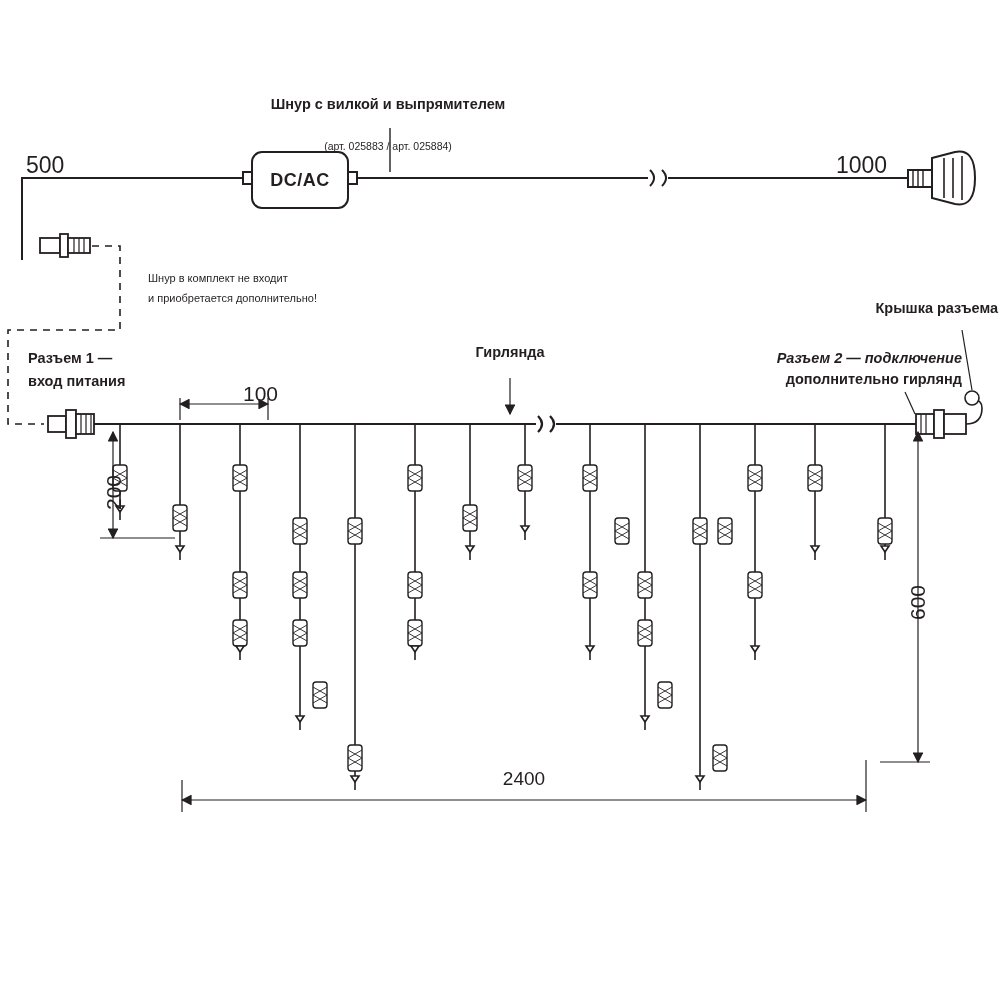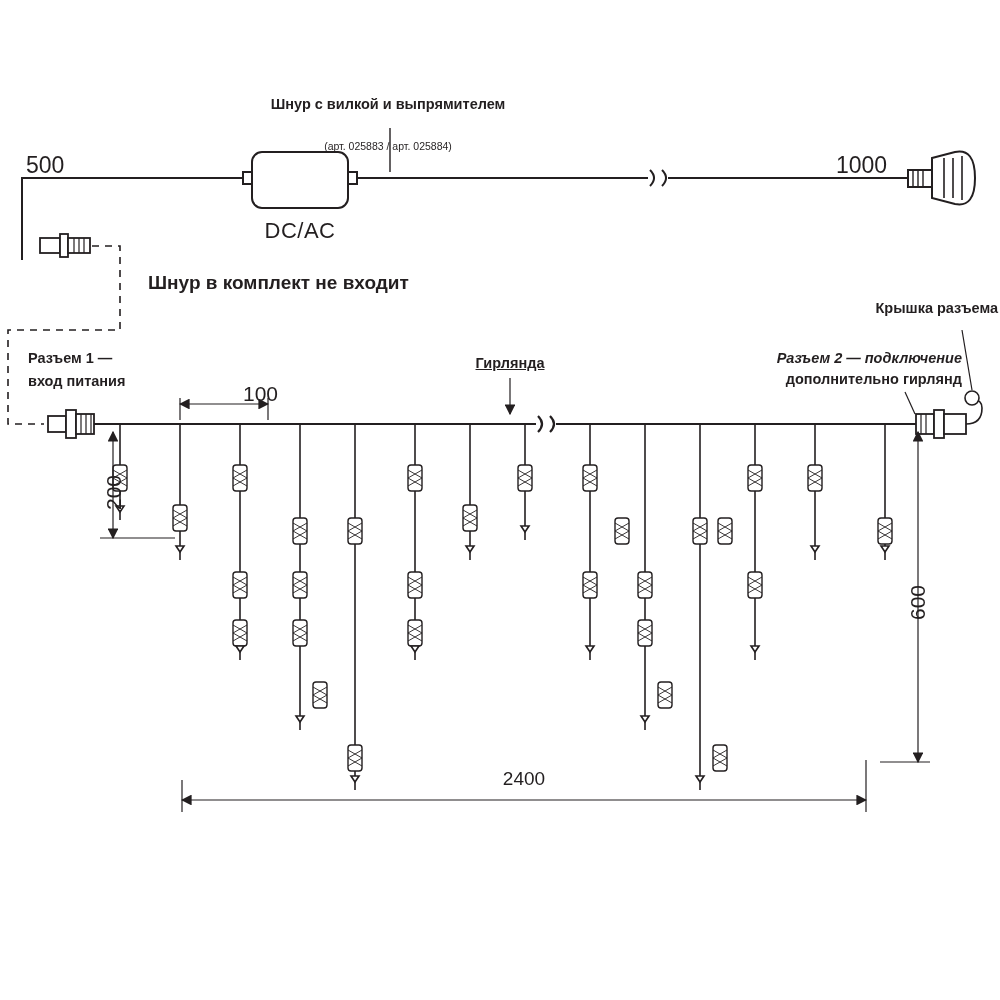--- a/index.html
+++ b/index.html
@@ -45,31 +45,30 @@
   }
   .callout-reg {
     font-size: 14.5px;
     font-weight: 700;
   }
   .sub {
     font-size: 10.5px;
     font-weight: 400;
   }
   .note {
-    font-size: 19px;
-    font-weight: 700;
+    font-size: 11px;
+    font-weight: 400;
   }
   .rot {
     transform-origin: 0 0;
   }
   .dcac {
-    font-size: 22px;
-    font-weight: 400;
+    font-size: 18px;
+    font-weight: 700;
     letter-spacing: 0.5px;
-    margin-top: 48px;
   }
 </style>
 </head>
 <body>
 
 <div id="stage">
 
   <svg class="diagram" viewBox="0 0 1000 1000">
     <defs>
       <marker id="arr" markerWidth="9" markerHeight="9" refX="8" refY="4.5" orient="auto">
@@ -341,25 +340,26 @@
 
   <div class="lbl callout" style="left:388px; top:96px; transform:translateX(-50%);">Шнур с вилкой и выпрямителем</div>
   <div class="lbl sub" style="left:388px; top:119px; transform:translateX(-50%);margin-top:21px;">(арт. 025883 / арт. 025884)</div>
 
   <div class="lbl dim-big" style="left:26px; top:152px;">500</div>
   <div class="lbl dim-big" style="left:836px; top:152px;">1000</div>
 
   <div class="lbl dcac" style="left:300px; top:170px; transform:translateX(-50%);">DC/AC</div>
 
   <div class="lbl note" style="left:148px; top:272px;">Шнур в комплект не входит</div>
+  <div class="lbl note" style="left:148px; top:292px;">и приобретается дополнительно!</div>
 
   <div class="lbl callout-reg" style="left:28px; top:350px;text-align:center;">Разъем 1 —</div>
   <div class="lbl callout-reg" style="left:28px; top:373px;">вход питания</div>
 
-  <div class="lbl callout-reg" style="left:510px; top:355px; transform:translateX(-50%);text-decoration:underline;">Гирлянда</div>
+  <div class="lbl callout-reg" style="left:510px; top:344px; transform:translateX(-50%);">Гирлянда</div>
 
   <div class="lbl callout-reg" style="left:962px; top:350px; transform:translateX(-100%);font-style:italic;">Разъем 2 — подключение</div>
   <div class="lbl callout-reg" style="left:962px; top:371px; transform:translateX(-100%);">дополнительно гирлянд</div>
 
   <div class="lbl callout-reg" style="left:998px; top:300px; transform:translateX(-100%);">Крышка разъема</div>
 
   <div class="lbl dim" style="left:206px; top:382px;margin-left:37px;">100</div>
 
   <div class="lbl dim rot" style="left:102px; top:510px; transform:rotate(-90deg);">200</div>
 

